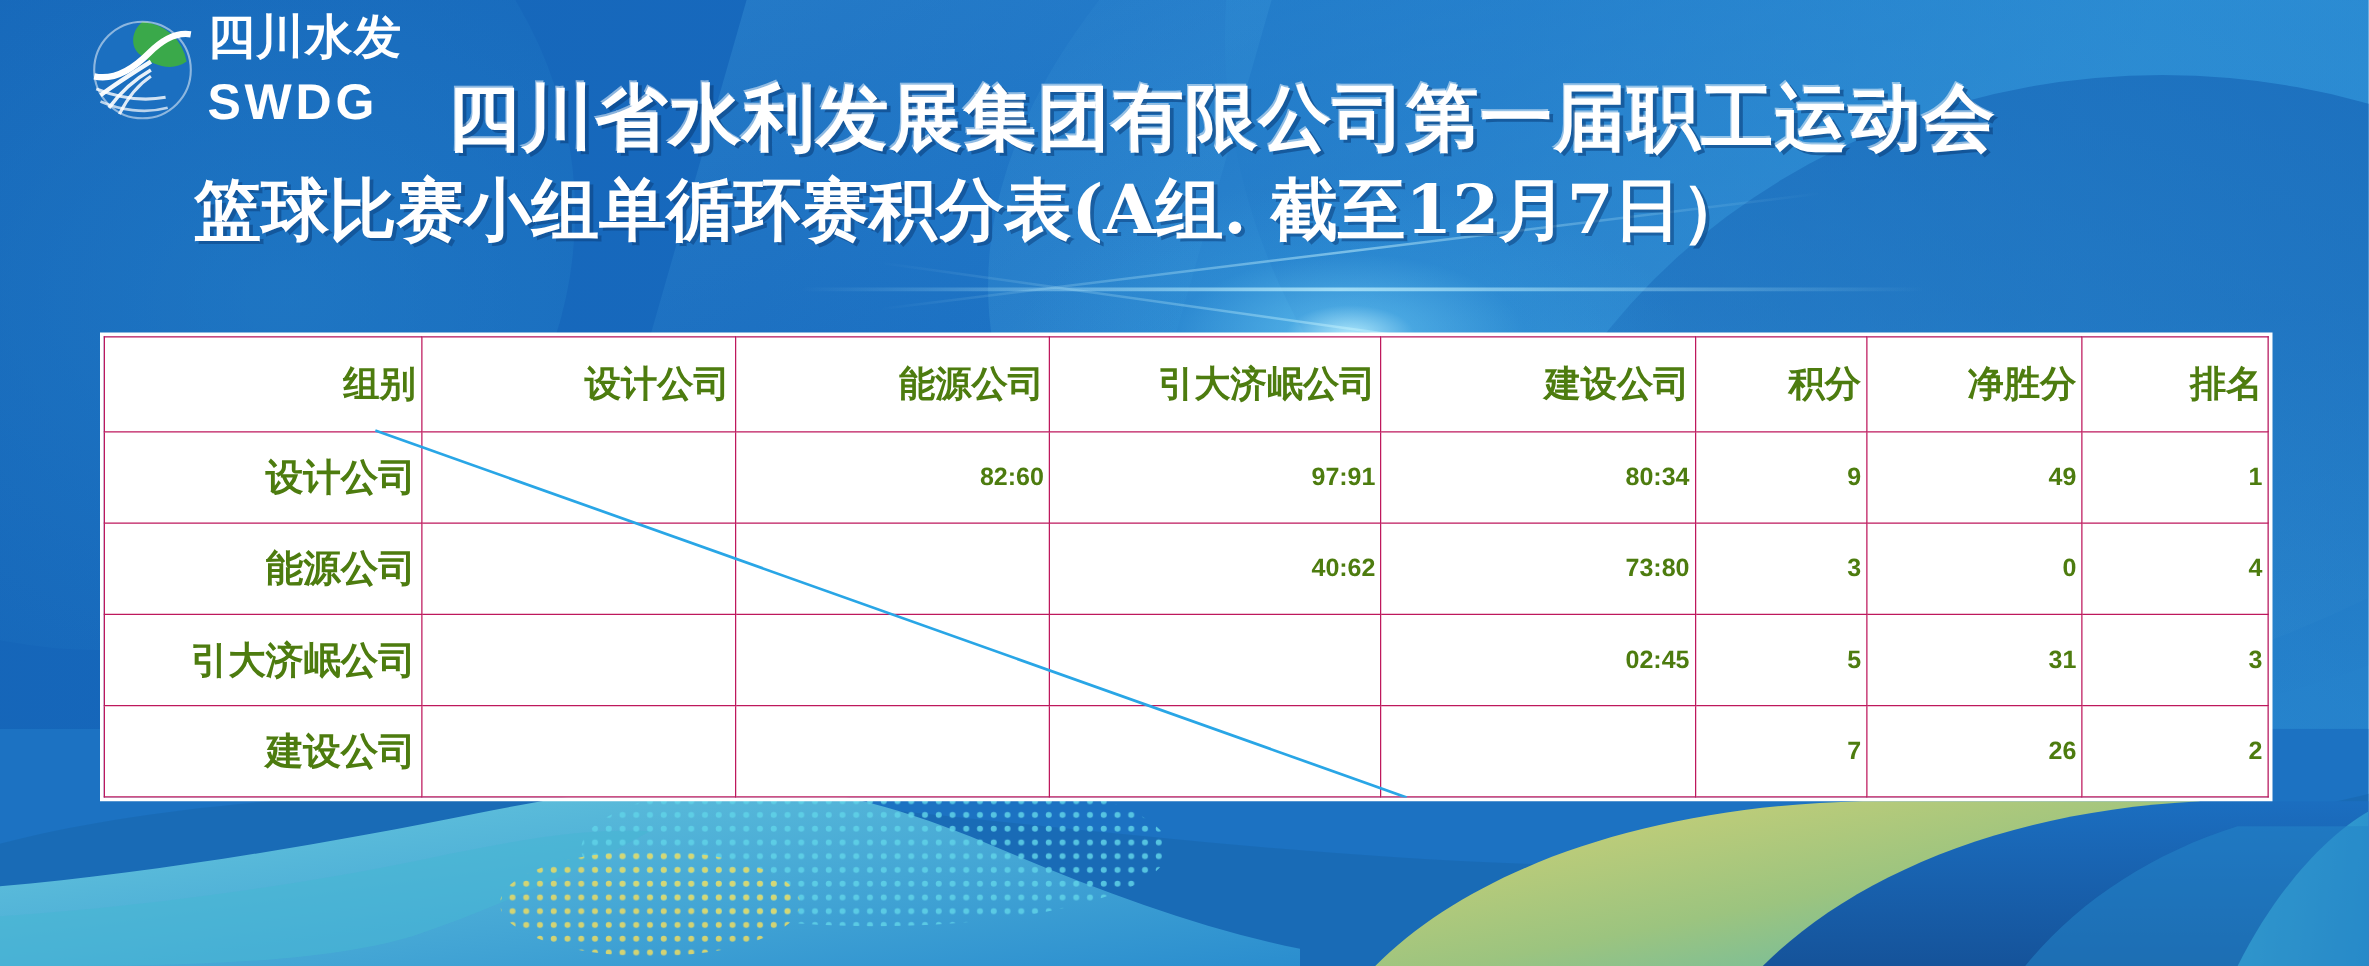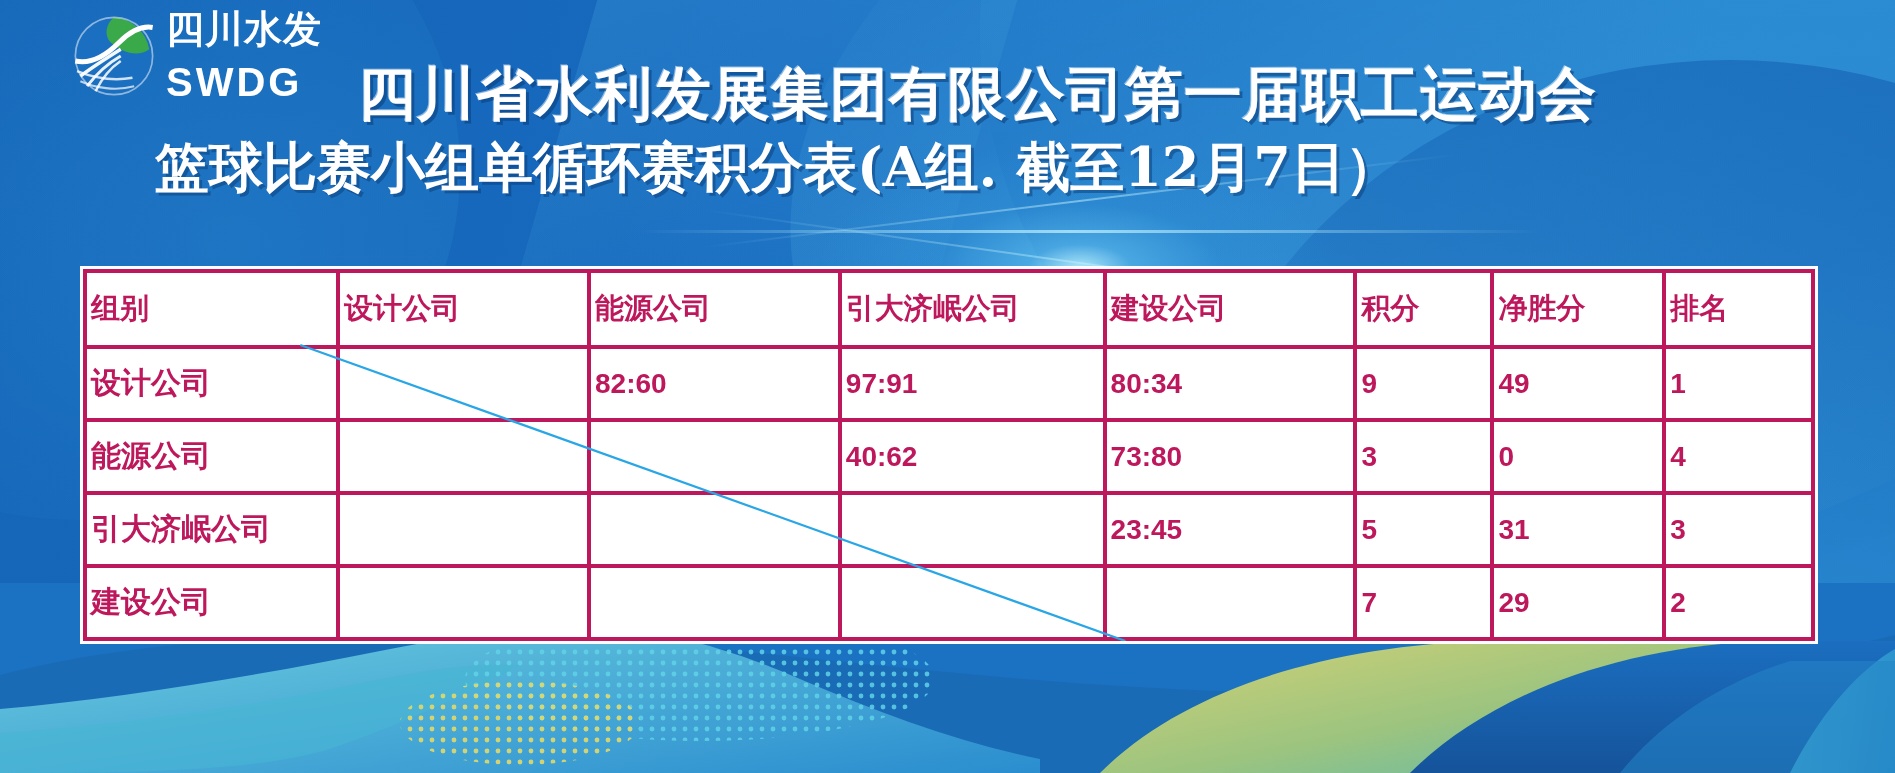--- a/index.html
+++ b/index.html
@@ -105,32 +105,32 @@
     position: absolute; left: 80px; top: 266px;
     width: 1738px;
     border: 3px solid #ffffff;
     background: #ffffff;
   }
   table.score {
     width: 100%; border-collapse: collapse; background: #ffffff;
     table-layout: fixed;
   }
   table.score th, table.score td {
-    border: 4px solid #be185d;
-    text-align: left;
-    color: #be185d;
+    border: 1px solid #be185d;
+    text-align: right;
+    color: #4d7c0f;
     font-family: "DejaVu Sans", sans-serif;
     font-weight: bold;
     font-size: 30px;
     height: 73px;
     padding: 0 4px;
     position: relative;
   }
   table.score thead th { font-size: 29px; height: 76px; }
-  table.score td.num { font-family: "Liberation Sans", sans-serif; font-size: 28px; }
+  table.score td.num { font-family: "Liberation Sans", sans-serif; font-size: 20px; }
   .c-team  { width: 218px; }
   .c-opp   { width: 216px; }
   .c-opp3  { width: 228px; }
   .c-pts   { width: 118px; }
   .c-diff  { width: 148px; }
   .c-rank  { width: 128px; }
 
   
   .diag-svg {
     position: absolute; left: 0; top: 0;
@@ -266,33 +266,33 @@
           <td class="num">73:80</td>
           <td class="num">3</td>
           <td class="num">0</td>
           <td class="num">4</td>
         </tr>
         <tr>
           <td>引大济岷公司</td>
           <td class="num"></td>
           <td class="num"></td>
           <td class="num"></td>
-          <td class="num">23:45</td>
+          <td class="num">02:45</td>
           <td class="num">5</td>
           <td class="num">31</td>
           <td class="num">3</td>
         </tr>
         <tr>
           <td>建设公司</td>
           <td class="num"></td>
           <td class="num"></td>
           <td class="num"></td>
           <td class="num"></td>
           <td class="num">7</td>
-          <td class="num">29</td>
+          <td class="num">26</td>
           <td class="num">2</td>
         </tr>
       </tbody>
     </table>
 
     <svg class="diag-svg" viewBox="0 0 1738 372" preserveAspectRatio="none">
       <line x1="218" y1="76" x2="1046" y2="372" stroke="#29a6e6" stroke-width="2.2"></line>
     </svg>
   </div>
 

